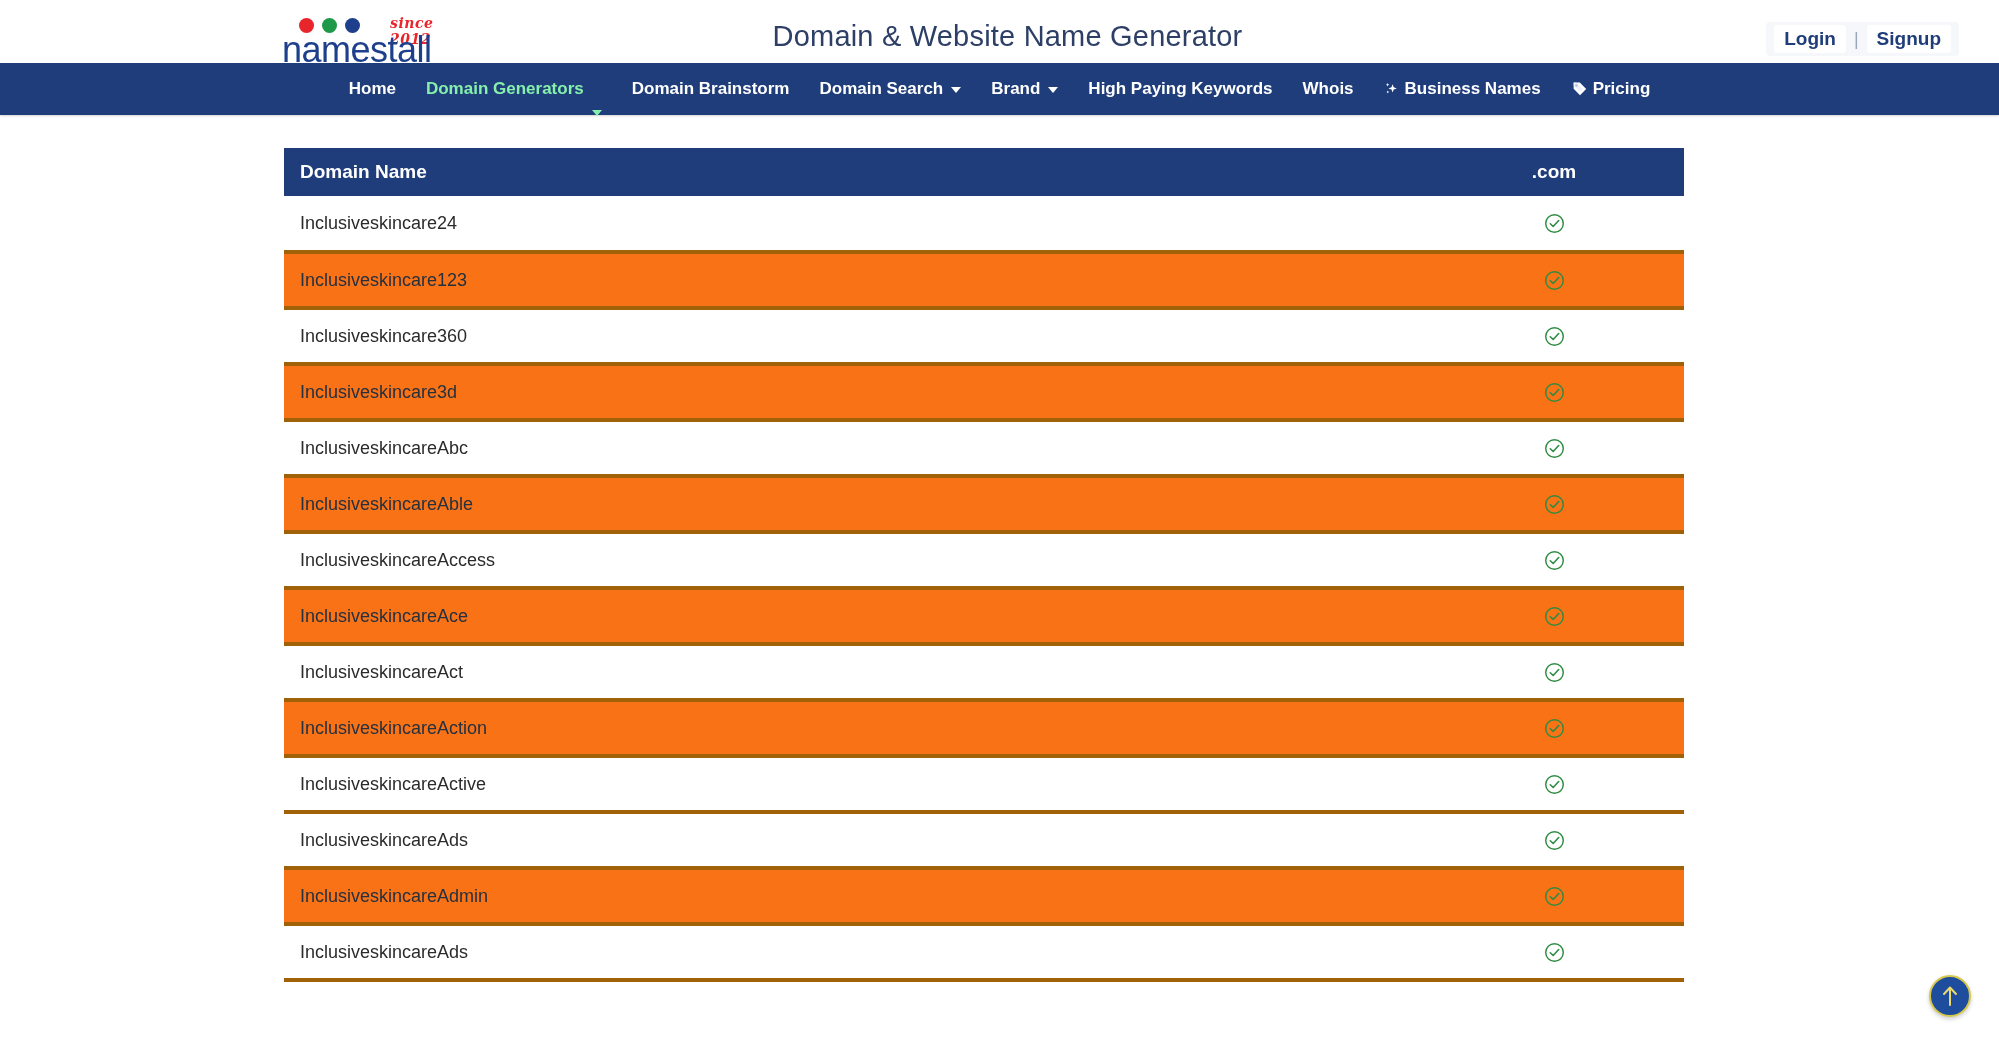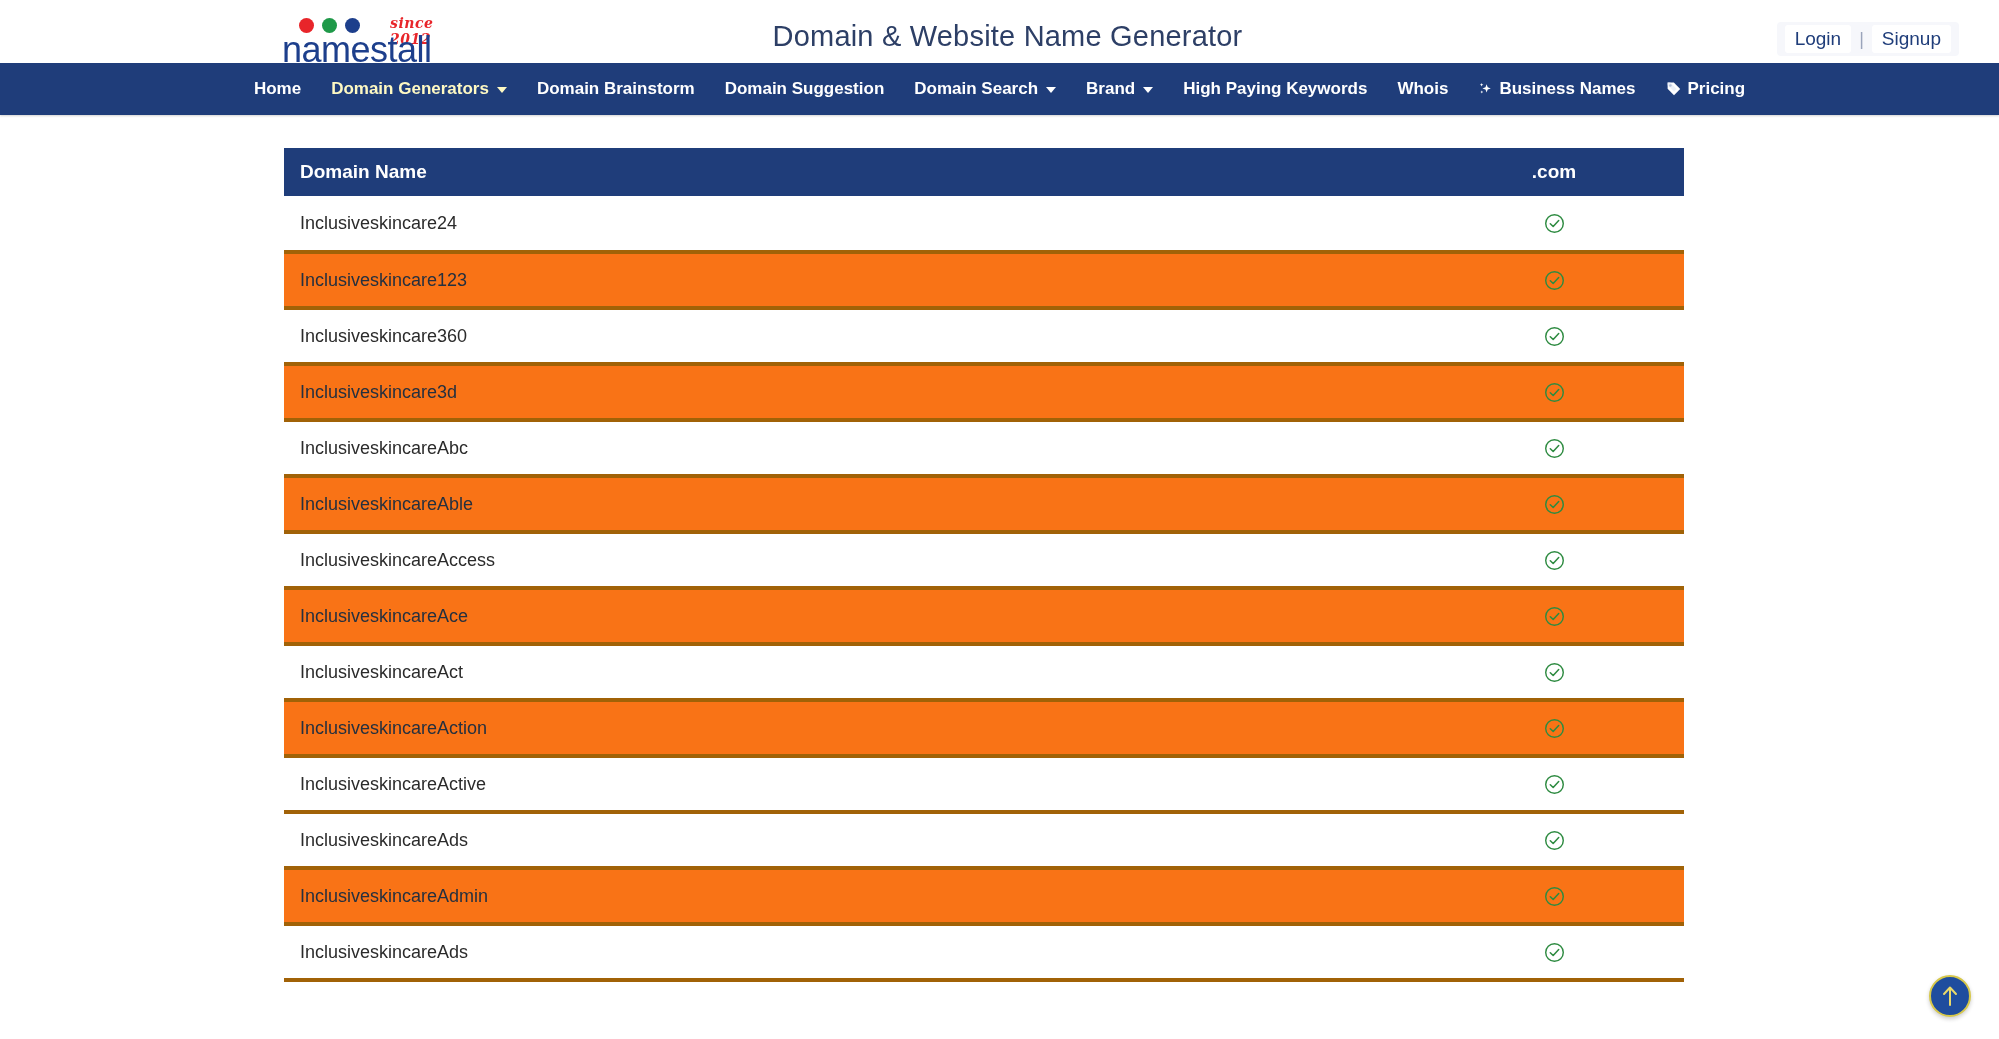--- a/index.html
+++ b/index.html
@@ -79,21 +79,21 @@
     top: 22px;
     display: flex;
     align-items: center;
     gap: 8px;
     background: #f6f7fb;
     border-radius: 4px;
     padding: 3px 8px;
   }
   .auth-link {
     font-size: 19px;
-    font-weight: normal;
+    font-weight: bold;
     color: #1f3d7a;
     background: #ffffff;
     padding: 3px 10px;
     border-radius: 3px;
     text-decoration: none;
     cursor: pointer;
   }
   .auth-sep { color: #9aa4bb; font-size: 18px; font-weight: 300; }
 
   
@@ -115,21 +115,21 @@
     align-items: center;
     gap: 5px;
     color: #ffffff;
     font-size: 17px;
     font-weight: 600;
     padding: 0 15px;
     cursor: pointer;
     white-space: nowrap;
     line-height: 52px;
   }
-  .nav-item.active { color: #fef9c3; }
+  .nav-item.active { color: #86efac; align-items: flex-end; }
   .caret {
     display: inline-block;
     width: 0; height: 0;
     border-left: 5px solid transparent;
     border-right: 5px solid transparent;
     border-top: 6px solid currentColor;
     margin-left: 3px;
     position: relative;
     top: 1px;
   }
@@ -229,23 +229,20 @@
         <span>Home</span>
       </a>
       <a class="nav-item active">
         <span>Domain Generators</span>
         <span class="caret"></span>
       </a>
       <a class="nav-item">
         <span>Domain Brainstorm</span>
       </a>
       <a class="nav-item">
-        <span>Domain Suggestion</span>
-      </a>
-      <a class="nav-item">
         <span>Domain Search</span>
         <span class="caret"></span>
       </a>
       <a class="nav-item">
         <span>Brand</span>
         <span class="caret"></span>
       </a>
       <a class="nav-item">
         <span>High Paying Keywords</span>
       </a>

